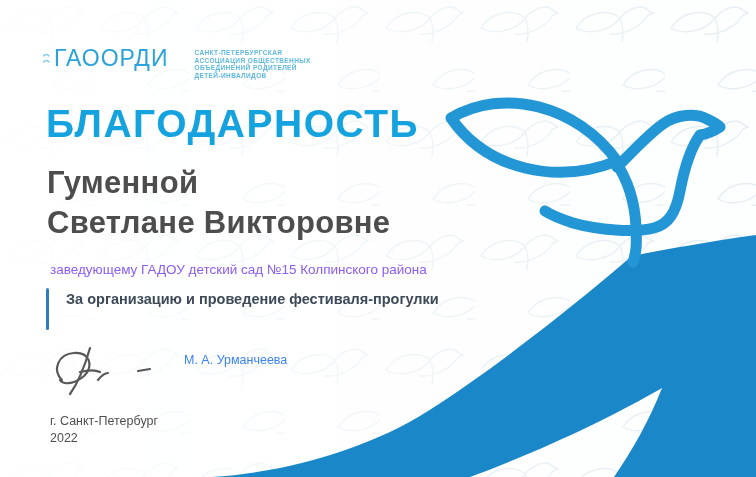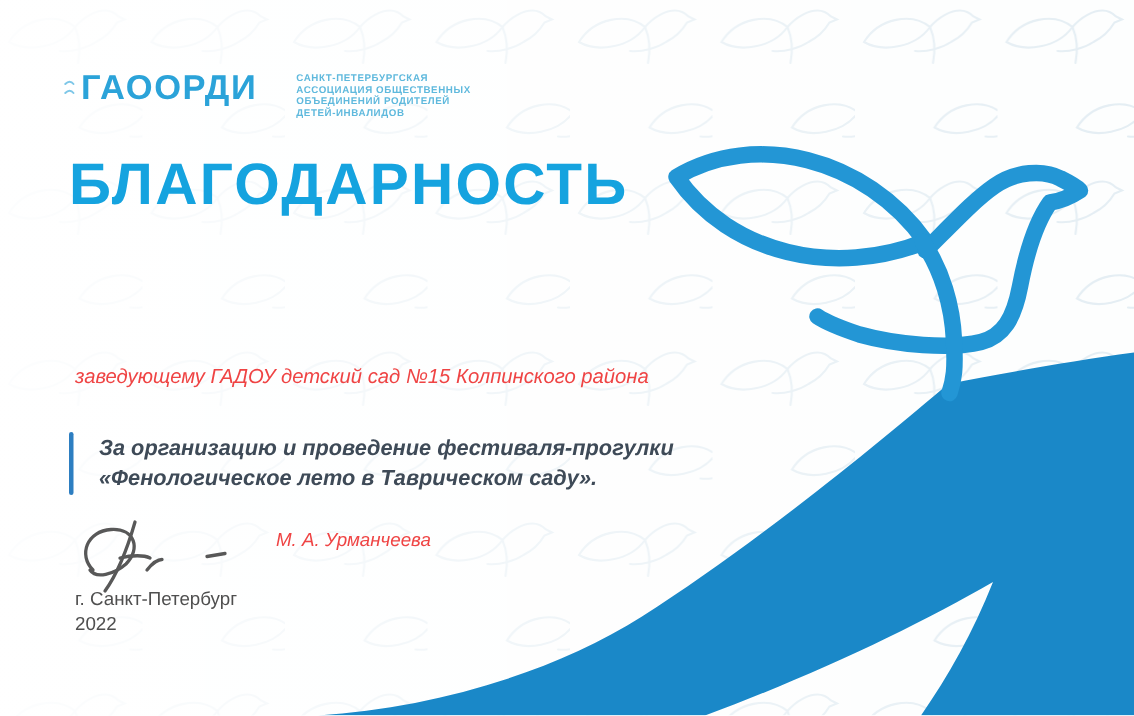--- a/index.html
+++ b/index.html
@@ -5,42 +5,42 @@
   html,body{margin:0;padding:0;background:#ffffff;}
   #certificate{
     position:relative;width:756px;height:477px;overflow:hidden;
     background:#fdfefe;font-family:"Liberation Sans","DejaVu Sans",sans-serif;
   }
   .layer{position:absolute;inset:0;pointer-events:none;}
   .content{position:absolute;inset:0;z-index:2;}
 
   .logo-row{position:absolute;left:42px;top:45px;display:flex;align-items:flex-start;}
   .logo-mark{margin-top:8px;margin-right:4px;}
-  .logo-wordmark{font-size:23px;font-weight:700;letter-spacing:1px;color:#2ba3d9;line-height:26px;}
+  .logo-wordmark{font-size:23px;font-weight:400;letter-spacing:1px;color:#2ba3d9;line-height:26px;}
   .logo-tagline{margin-left:26px;margin-top:4px;font-size:6.5px;line-height:7.6px;
     font-weight:700;letter-spacing:.4px;color:#5fb9dd;text-transform:uppercase;}
 
   .title{position:absolute;left:46px;top:102px;font-size:39px;font-weight:700;
     letter-spacing:1.5px;color:#15a3df;}
 
   .recipient{position:absolute;left:47px;top:163px;font-size:31px;font-weight:600;
     line-height:40px;letter-spacing:.3px;color:#4d4d4d;}
 
-  .position{position:absolute;left:50px;top:242px;font-size:13.5px;font-style:italic;
-    line-height:17px;color:#ef4444;}
+  .position{position:absolute;left:50px;top:261px;font-size:13.5px;
+    line-height:17px;color:#8b5cf6;}
 
-  .reason{position:absolute;left:46px;top:288px;display:flex;font-style:italic;}
+  .reason{position:absolute;left:46px;top:288px;display:flex;}
   .reason-bar{width:3px;height:42px;border-radius:2px;background:#2d7ec1;flex:none;}
   .reason-text{margin-left:17px;padding-top:1px;font-size:14.5px;font-weight:700;
     line-height:20px;color:#3e4a57;}
 
   .signature{position:absolute;left:46px;top:344px;}
-  .sig-block{position:absolute;left:184px;top:352px;font-size:12.5px;line-height:16.5px;color:#ef4444;font-style:italic;}
+  .sig-block{position:absolute;left:184px;top:352px;font-size:12.5px;line-height:16.5px;color:#3b82f6;}
 
-  .footer{position:absolute;left:50px;top:391px;font-size:12.5px;line-height:16.5px;color:#4f4f4f;}
+  .footer{position:absolute;left:50px;top:413px;font-size:12.5px;line-height:16.5px;color:#4f4f4f;}
 </style>
 </head>
 <body>
 
 <div id="certificate">
 
   <svg class="layer" style="z-index:0" width="756" height="477" viewBox="0 0 756 477" aria-hidden="true">
     <defs>
       <pattern id="birdpat" width="95" height="114" patternUnits="userSpaceOnUse">
         <g fill="none" stroke="#e3edf3" stroke-width="1.4" stroke-linecap="round">
@@ -92,30 +92,33 @@
       <div class="logo-tagline">
         <div>САНКТ-ПЕТЕРБУРГСКАЯ</div>
         <div>АССОЦИАЦИЯ ОБЩЕСТВЕННЫХ</div>
         <div>ОБЪЕДИНЕНИЙ РОДИТЕЛЕЙ</div>
         <div>ДЕТЕЙ-ИНВАЛИДОВ</div>
       </div>
     </div>
 
     <div class="title">БЛАГОДАРНОСТЬ</div>
 
+    <div class="recipient">
+      <div>Гуменной</div>
+      <div>Светлане Викторовне</div>
+    </div>
 
     <div class="position">
       <div>заведующему ГАДОУ детский сад №15 Колпинского района</div>
     </div>
 
     <div class="reason">
       <div class="reason-bar"></div>
       <div class="reason-text">
         <div>За организацию и проведение фестиваля-прогулки</div>
-        <div>«Фенологическое лето в Таврическом саду».</div>
       </div>
     </div>
 
     <svg class="signature" width="125" height="56" viewBox="0 0 125 56" aria-hidden="true">
       <g fill="none" stroke="#585858" stroke-width="2.2" stroke-linecap="round">
         <path d="M16,36 C6,26 12,10 28,9 C44,8 48,22 38,32 C30,39 18,42 14,36"></path>
         <path d="M44,4 C40,18 34,36 24,50"></path>
         <path d="M34,28 C42,26 50,26 54,28"></path>
         <path d="M52,36 C56,31 60,29 62,29"></path>
         <path d="M92,27 L104,25"></path>

